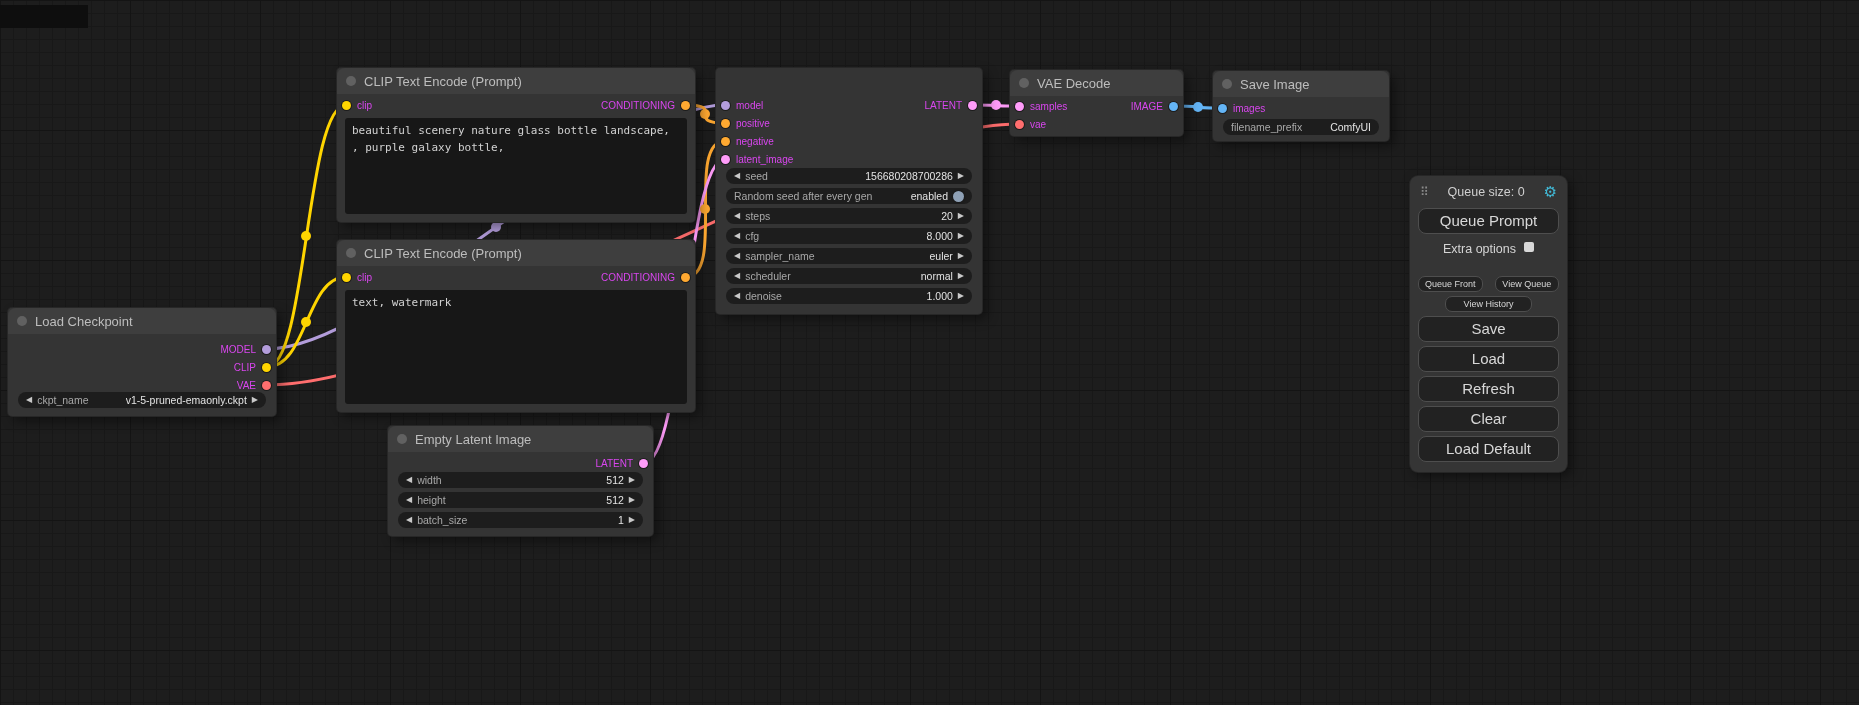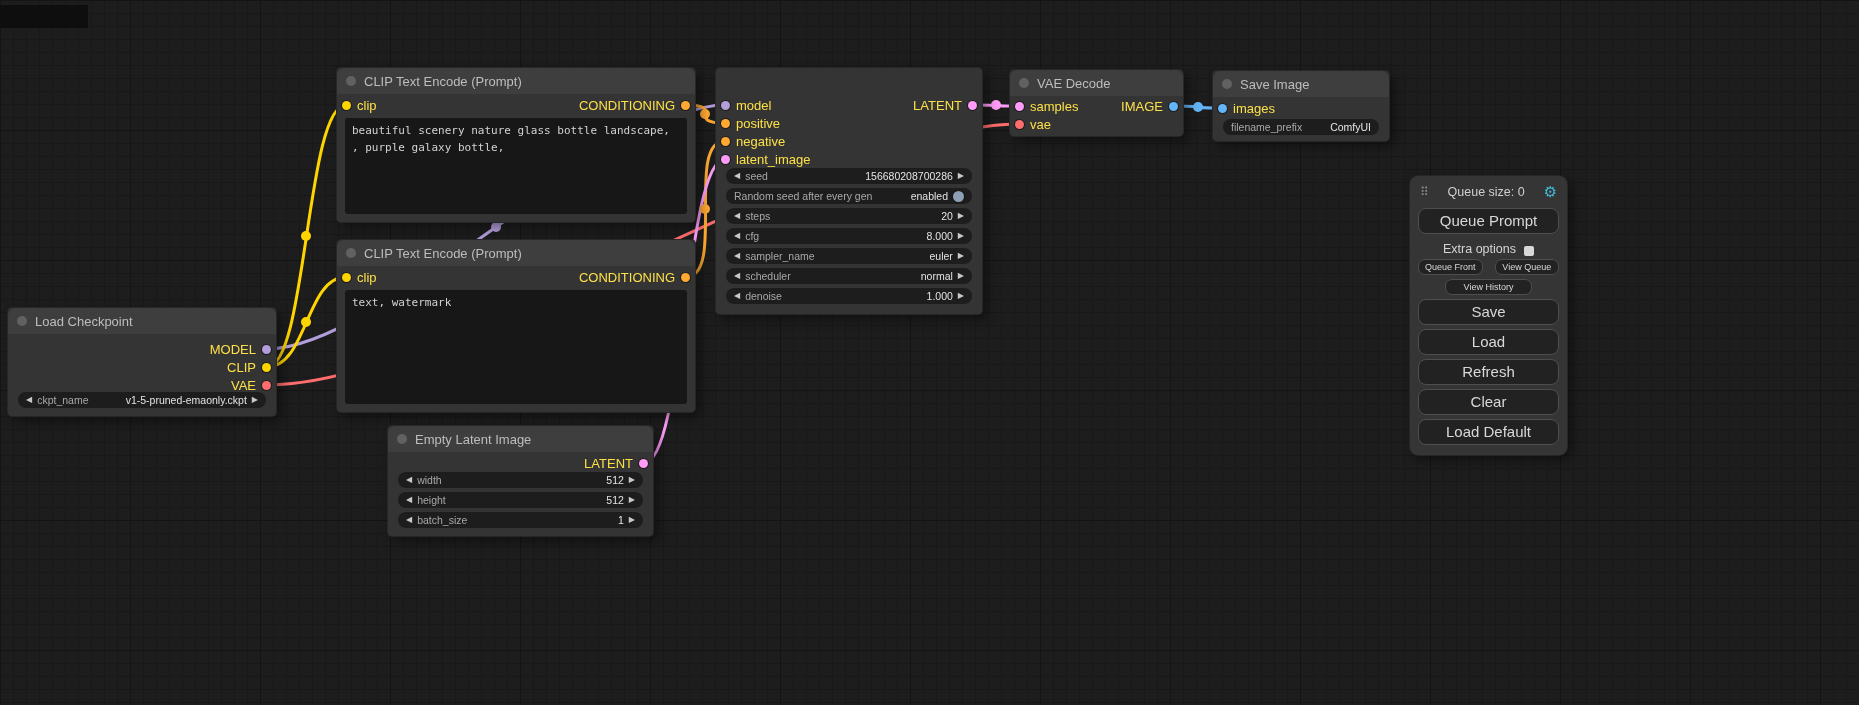--- a/index.html
+++ b/index.html
@@ -28,21 +28,21 @@
   }
   .node-title {
     height: 26px; display: flex; align-items: center; gap: 8px;
     padding: 0 9px; background: #3e3e3e; border-radius: 8px 8px 0 0;
     color: #bdbdbd; font-size: 13px; white-space: nowrap; overflow: hidden;
   }
   .collapse-dot { width: 10px; height: 10px; border-radius: 50%; background: #616161; flex: none; }
 
   .slot {
     position: absolute; height: 18px; display: flex; align-items: center; gap: 6px;
-    font-size: 13px; color: #fde047; white-space: nowrap; text-align: center;
+    font-size: 10px; color: #d946ef; white-space: nowrap; text-align: center;
   }
   .slot.in  { left: 5px; }
   .slot.out { right: 5px; flex-direction: row-reverse; }
   .sdot { width: 9px; height: 9px; border-radius: 50%; flex: none; box-shadow: 0 0 0 1px rgba(0,0,0,.45); }
 
   .widget {
     position: absolute; left: 10px; right: 10px; height: 16px;
     background: #1d1d1d; border-radius: 8px;
     display: flex; align-items: center; gap: 5px;
     font-size: 10.5px; color: #a8a8a8; padding: 0 8px; white-space: nowrap;
@@ -66,21 +66,21 @@
   }
   .menu-header { display: flex; align-items: center; color: #cfcfcf; font-size: 12.5px; margin: 0 2px 7px; }
   .drag-handle { color: #8a8a8a; font-size: 12px; cursor: move; flex: none; }
   .queue-size { flex: 1; text-align: center; }
   .gear { font-size: 15px; flex: none; cursor: pointer; }
   .btn {
     display: block; width: 100%; background: #222; border: 1px solid #4e4e4e;
     border-radius: 8px; color: #d8d8d8; font-family: inherit; cursor: pointer;
   }
   .btn-lg { font-size: 15px; padding: 3px 0 4px; margin-top: 4px; }
-  .extra-row { display: flex; align-items: flex-end; justify-content: center; gap: 8px; color: #d5d5d5; font-size: 12.5px; margin: 8px 0 3px; }
+  .extra-row { display: flex; align-items: flex-start; justify-content: center; gap: 8px; color: #d5d5d5; font-size: 12.5px; margin: 8px 0 20px; }
   .checkbox { width: 10px; height: 10px; background: #d8d8d8; border-radius: 2px; flex: none; cursor: pointer; }
   .small-row { display: flex; gap: 12px; margin-top: 2px; }
   .btn-sm { font-size: 9px; padding: 2px 0; border-radius: 7px; flex: 1; }
   .btn-history { width: 62%; margin: 4px auto 3px; font-size: 9px; padding: 2px 0; border-radius: 7px; }
 
   .corner-artifact { position: absolute; left: 0; top: 5px; width: 88px; height: 23px; background: #0e0e0e; z-index: 0; }
 </style>
 </head>
 <body>
 

